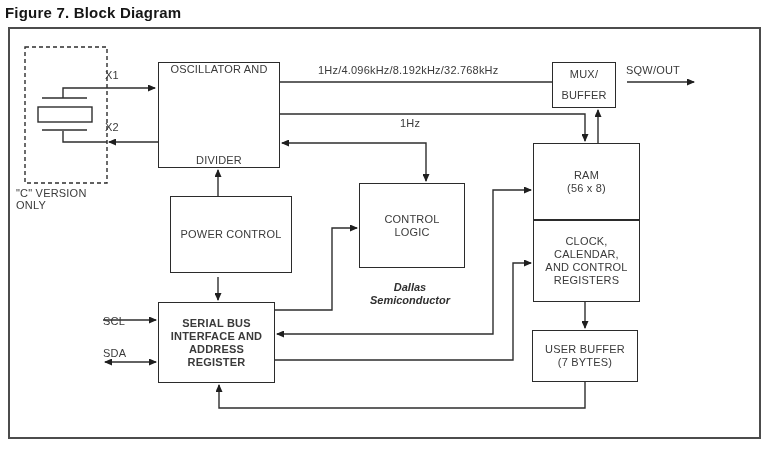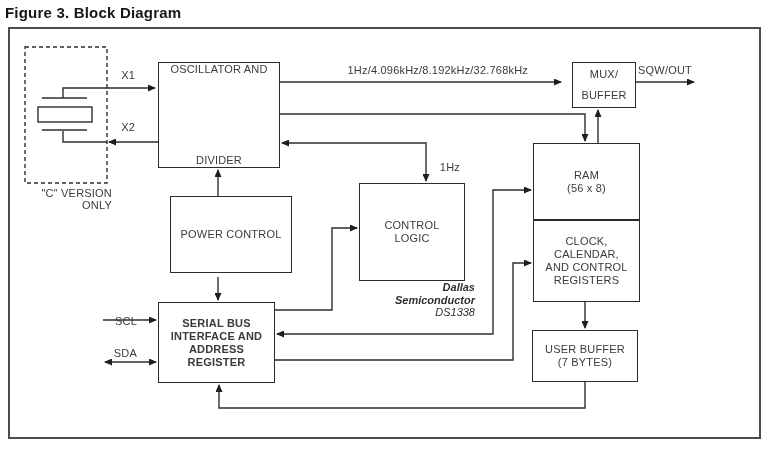--- a/index.html
+++ b/index.html
@@ -18,48 +18,48 @@
   .wires{position:absolute;left:0;top:0;z-index:1;}
   .block{
     position:absolute;z-index:2;background:#ffffff;
     border:1.5px solid #2b2b2b;box-sizing:border-box;
     display:flex;flex-direction:column;align-items:center;justify-content:center;
     font-size:11px;line-height:13px;text-align:center;color:#3a3a3a;letter-spacing:.2px;
   }
   .blk-osc   {left:158px;top:62px;width:122px;height:106px;justify-content:space-between;}
   .blk-power {left:170px;top:196px;width:122px;height:77px;}
   .blk-serial{left:158px;top:302px;width:117px;height:81px;font-weight:bold;}
-  .blk-ctrl  {left:359px;top:183px;width:106px;height:98px;}
-  .blk-mux   {left:572px;top:62px;width:64px;height:46px;gap:8px;}
+  .blk-ctrl  {left:359px;top:183px;width:106px;height:85px;}
+  .blk-mux   {left:552px;top:62px;width:64px;height:46px;gap:8px;}
   .blk-ram   {left:533px;top:143px;width:107px;height:77px;}
   .blk-clock {left:533px;top:220px;width:107px;height:82px;text-align:center;}
   .blk-ubuf  {left:532px;top:330px;width:106px;height:52px;}
   .lbl{
     position:absolute;z-index:3;font-size:11px;line-height:12px;
-    text-align:right;color:#3a3a3a;letter-spacing:.2px;white-space:nowrap;
+    text-align:left;color:#3a3a3a;letter-spacing:.2px;white-space:nowrap;
   }
   .lbl-x1  {left:105px;top:69px;width:30px;}
   .lbl-x2  {left:105px;top:121px;width:30px;}
   .lbl-freq{left:318px;top:64px;width:210px;}
-  .lbl-1hz {left:400px;top:117px;width:60px;margin-top:44px;}
+  .lbl-1hz {left:400px;top:117px;width:60px;}
   .lbl-sqw {left:626px;top:64px;width:66px;}
   .lbl-scl {left:103px;top:305px;width:34px;margin-top:10px;}
   .lbl-sda {left:103px;top:347px;width:34px;}
   .lbl-note{left:16px;top:187px;width:96px;white-space:normal;}
   .branding{
     position:absolute;z-index:3;left:345px;top:281px;width:130px;
-    text-align:right;font-size:11px;line-height:12.5px;color:#2f2f2f;
+    text-align:center;font-size:11px;line-height:12.5px;color:#2f2f2f;
   }
   .branding .vendor{font-weight:bold;font-style:italic;}
   .branding .part{font-style:italic;}
 </style>
 </head>
 <body>
 
-<div class="title">Figure 3. Block Diagram</div>
+<div class="title">Figure 7. Block Diagram</div>
 
 <div class="frame"></div>
 
 <svg class="wires" width="768" height="449" viewBox="0 0 768 449">
   <defs>
     <marker id="arr" markerWidth="8" markerHeight="7" refX="7" refY="3.5" orient="auto-start-reverse" markerUnits="userSpaceOnUse">
       <path d="M0,0 L8,3.5 L0,7 Z" fill="#1f1f1f"></path>
     </marker>
   </defs>
   <g fill="none" stroke="#2e2e2e" stroke-width="1.4">
@@ -158,14 +158,13 @@
 <div class="lbl lbl-sda">SDA</div>
 
 <div class="lbl lbl-note">
   <div>"C" VERSION</div>
   <div>ONLY</div>
 </div>
 
 <div class="branding">
   <div class="vendor">Dallas</div>
   <div class="vendor">Semiconductor</div>
-  <div class="part">DS1338</div>
 </div>
 
 </body></html>

